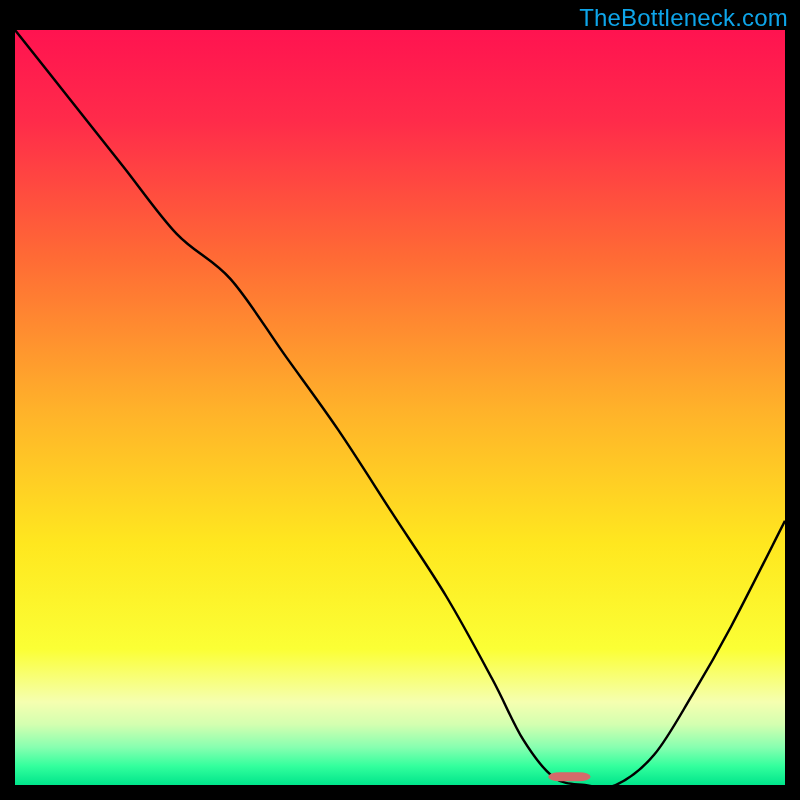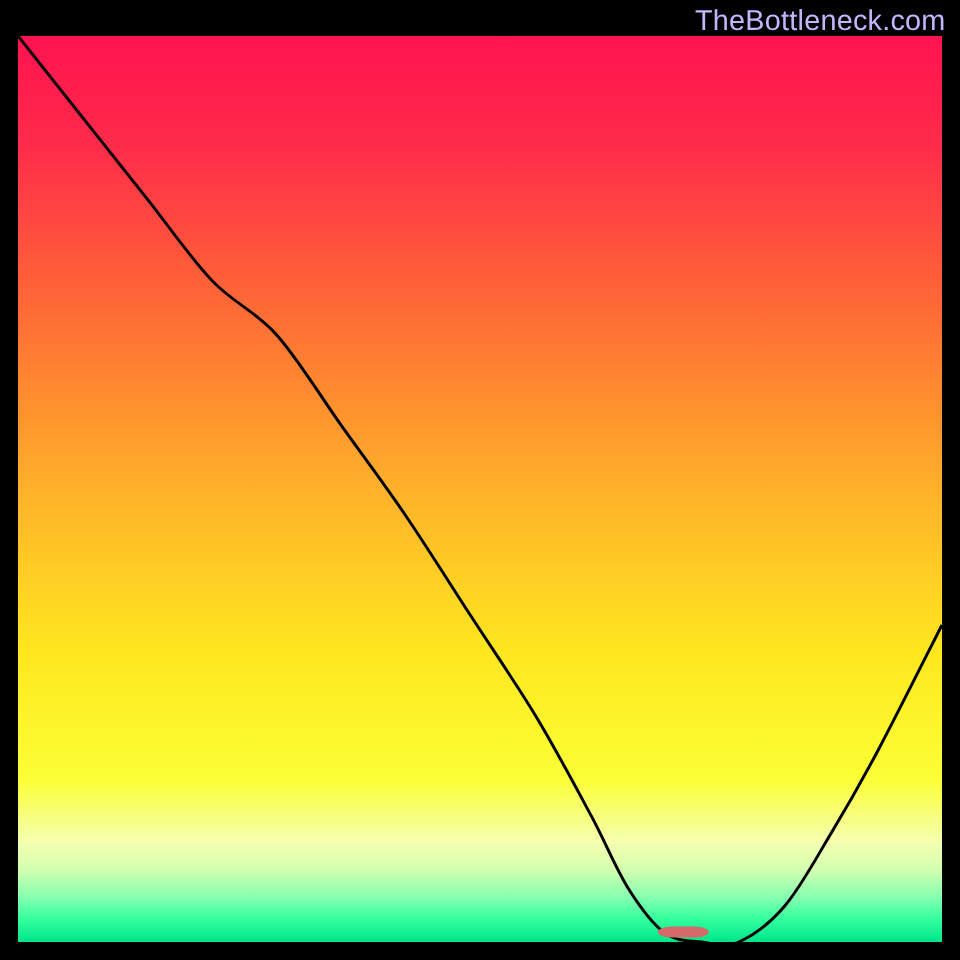--- a/index.html
+++ b/index.html
@@ -23,21 +23,21 @@
     position: absolute;
     left: 0;
     top: 0;
     width: 770px;
     height: 755px;
   }
   .watermark {
     position: absolute;
     top: 4px;
     right: 12px;
-    color: #c4b5fd;
+    color: #0ea5e9;
     font-size: 24px;
     font-weight: 500;
     letter-spacing: 0.2px;
   }
   svg { display: block; }
 </style>
 </head>
 <body>
 
 <div class="watermark">TheBottleneck.com</div>

